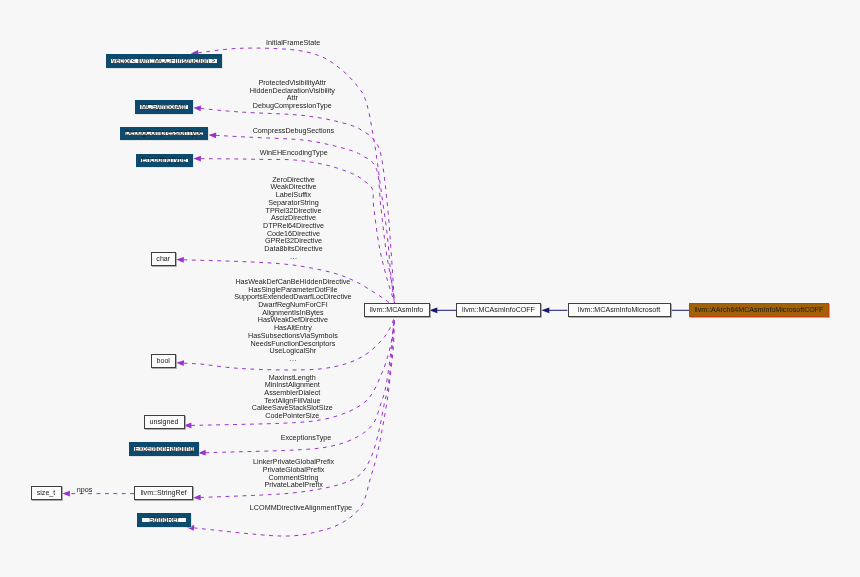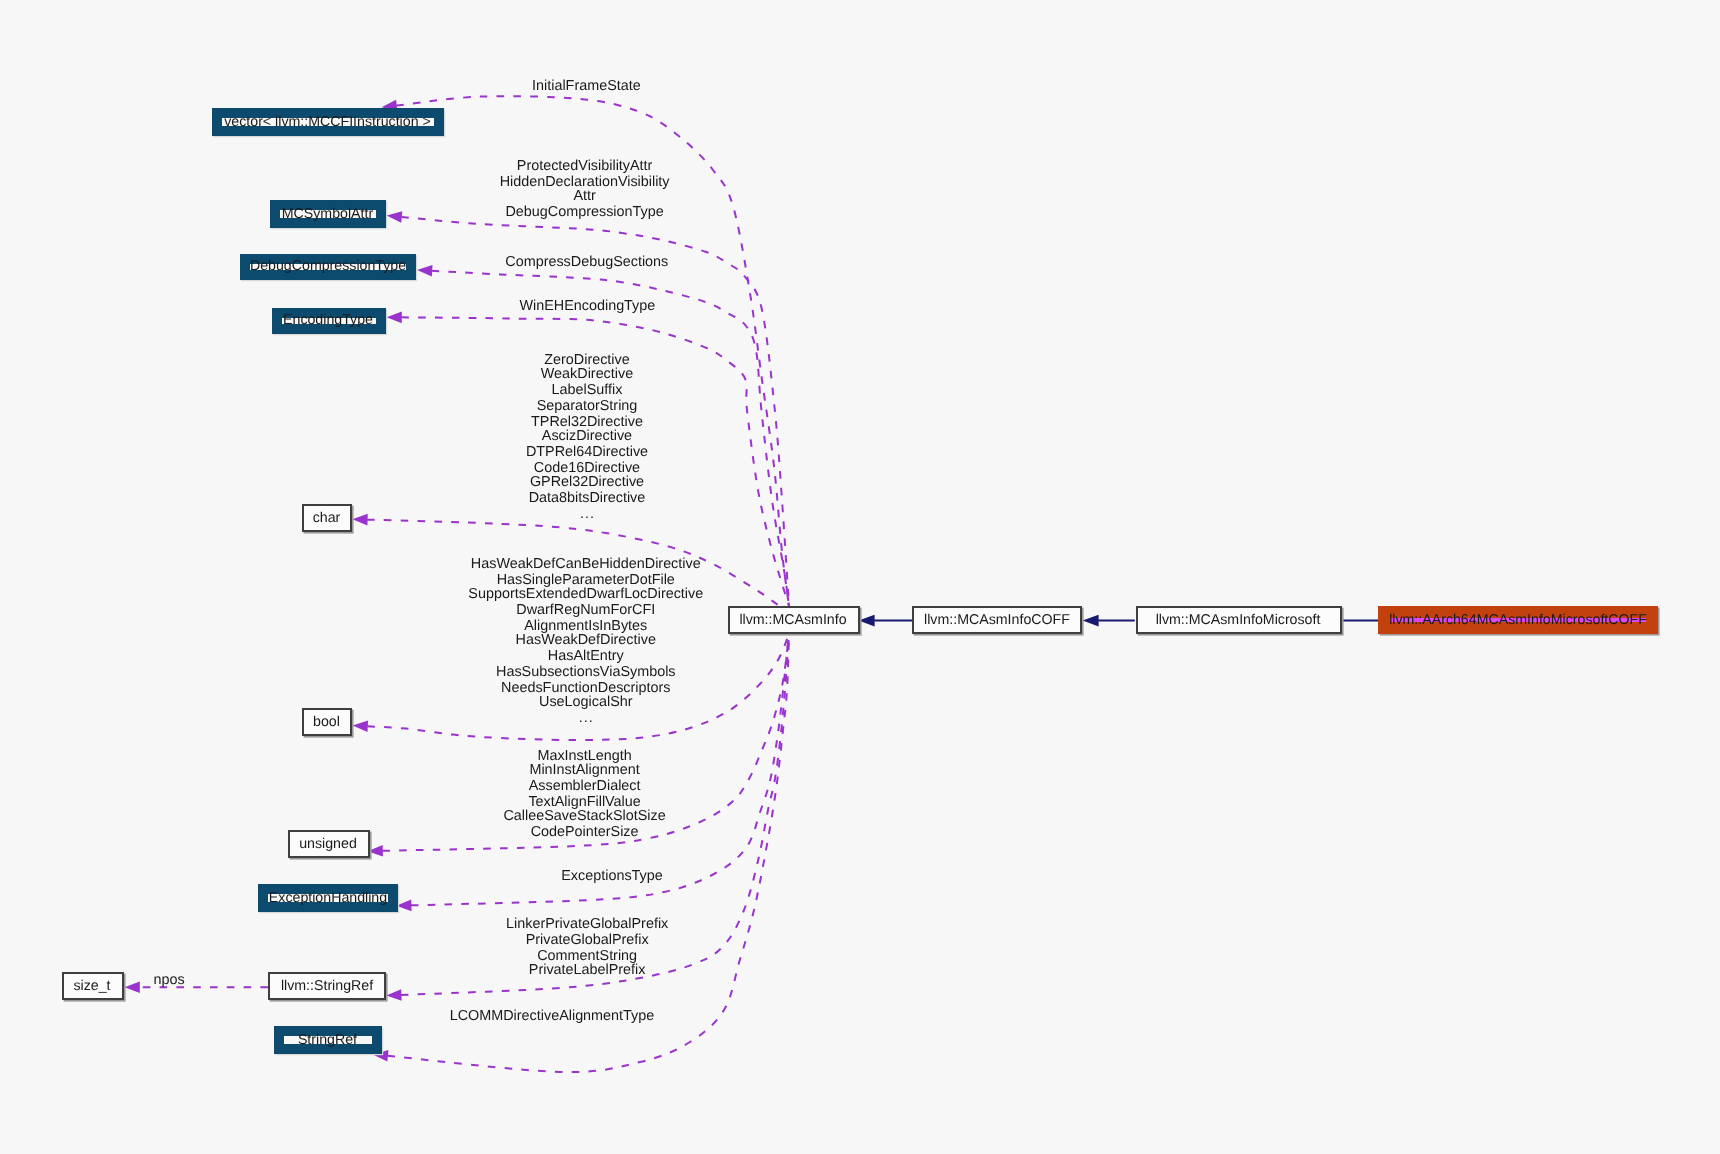--- a/index.html
+++ b/index.html
@@ -3,21 +3,21 @@
 <meta charset="utf-8">
 <style>
   html,body{margin:0;padding:0;}
   body{width:860px;height:577px;background:#f7f7f7;font-family:"Liberation Sans",sans-serif;overflow:hidden;}
   #graph{position:relative;width:860px;height:577px;}
   svg.edges{position:absolute;left:0;top:0;width:860px;height:577px;}
   .node{position:absolute;box-sizing:border-box;display:flex;align-items:center;justify-content:center;
         font-size:7.1px;color:#1a1a1a;white-space:nowrap;}
   .node.plain{border:5px solid #0c4a6e;background:#f7f7f7;box-shadow:0.6px 0.6px 0 0 #d8d8d8;}
   .node.dark{border:1px solid #3f3f3f;background:#fcfcfc;box-shadow:0.8px 0.8px 0 0 #9b9b9b;}
-  .node.current{border:6px solid #c2410c;background:#d946ef;box-shadow:0.8px 0.8px 0 0 #9b9b9b;}
+  .node.current{border:1px solid #c2410c;background:#a16207;box-shadow:0.8px 0.8px 0 0 #9b9b9b;}
   .elabel{position:absolute;font-size:7.2px;color:#1a1a1a;text-align:center;line-height:7.7px;white-space:nowrap;}
 </style>
 </head>
 <body>
 
 <div id="graph">
   <svg class="edges" viewBox="0 0 860 577">
       <polygon points="190.8,53.6 198.04568210291984,49.902691402732636 198.66688491380745,55.66932881701016" fill="#9a32cd"></polygon>
       <path d="M198.1574339423541,52.80743089645373 C205.13,52.06 224.69,48.85 240,48.3 C255.31,47.75 276.67,48.22 290,49.5 C303.33,50.78 311.67,52.83 320,56 C328.33,59.17 333.92,63.67 340,68.5 C346.08,73.33 352.08,79.25 356.5,85 C360.92,90.75 363.42,92.73 366.5,103 C369.58,113.27 372.58,132.10 375,146.6 C377.42,161.10 379.00,175.60 381,190 C383.00,204.40 385.33,218.67 387,233 C388.67,247.33 389.75,264.33 391,276 C392.25,287.67 393.92,298.50 394.5,303" fill="none" stroke="#9a32cd" stroke-width="1" stroke-dasharray="3.8,4.6"></path>
       <polygon points="193.3,107.8 201.12921440385384,105.59242172992941 200.60968385937582,111.3691065935302" fill="#9a32cd"></polygon>
@@ -113,19 +113,19 @@
     </div>
     <div class="elabel" style="left: 306px; top: 433.7px; transform: translateX(-50%);">
       <div>ExceptionsType</div>
     </div>
     <div class="elabel" style="left: 293.6px; top: 458.2px; transform: translateX(-50%);">
       <div>LinkerPrivateGlobalPrefix</div>
       <div>PrivateGlobalPrefix</div>
       <div>CommentString</div>
       <div>PrivateLabelPrefix</div>
     </div>
-    <div class="elabel" style="left: 276px; top: 504px; transform: translateX(-50%); text-align: center;">
+    <div class="elabel" style="left: 301px; top: 504px; transform: translateX(-50%); text-align: center;">
       <div>LCOMMDirectiveAlignmentType</div>
     </div>
     <div class="elabel" style="left: 84.6px; top: 485.7px; transform: translateX(-50%);">
       <div>npos</div>
     </div>
   </div>
 
 </body></html>

